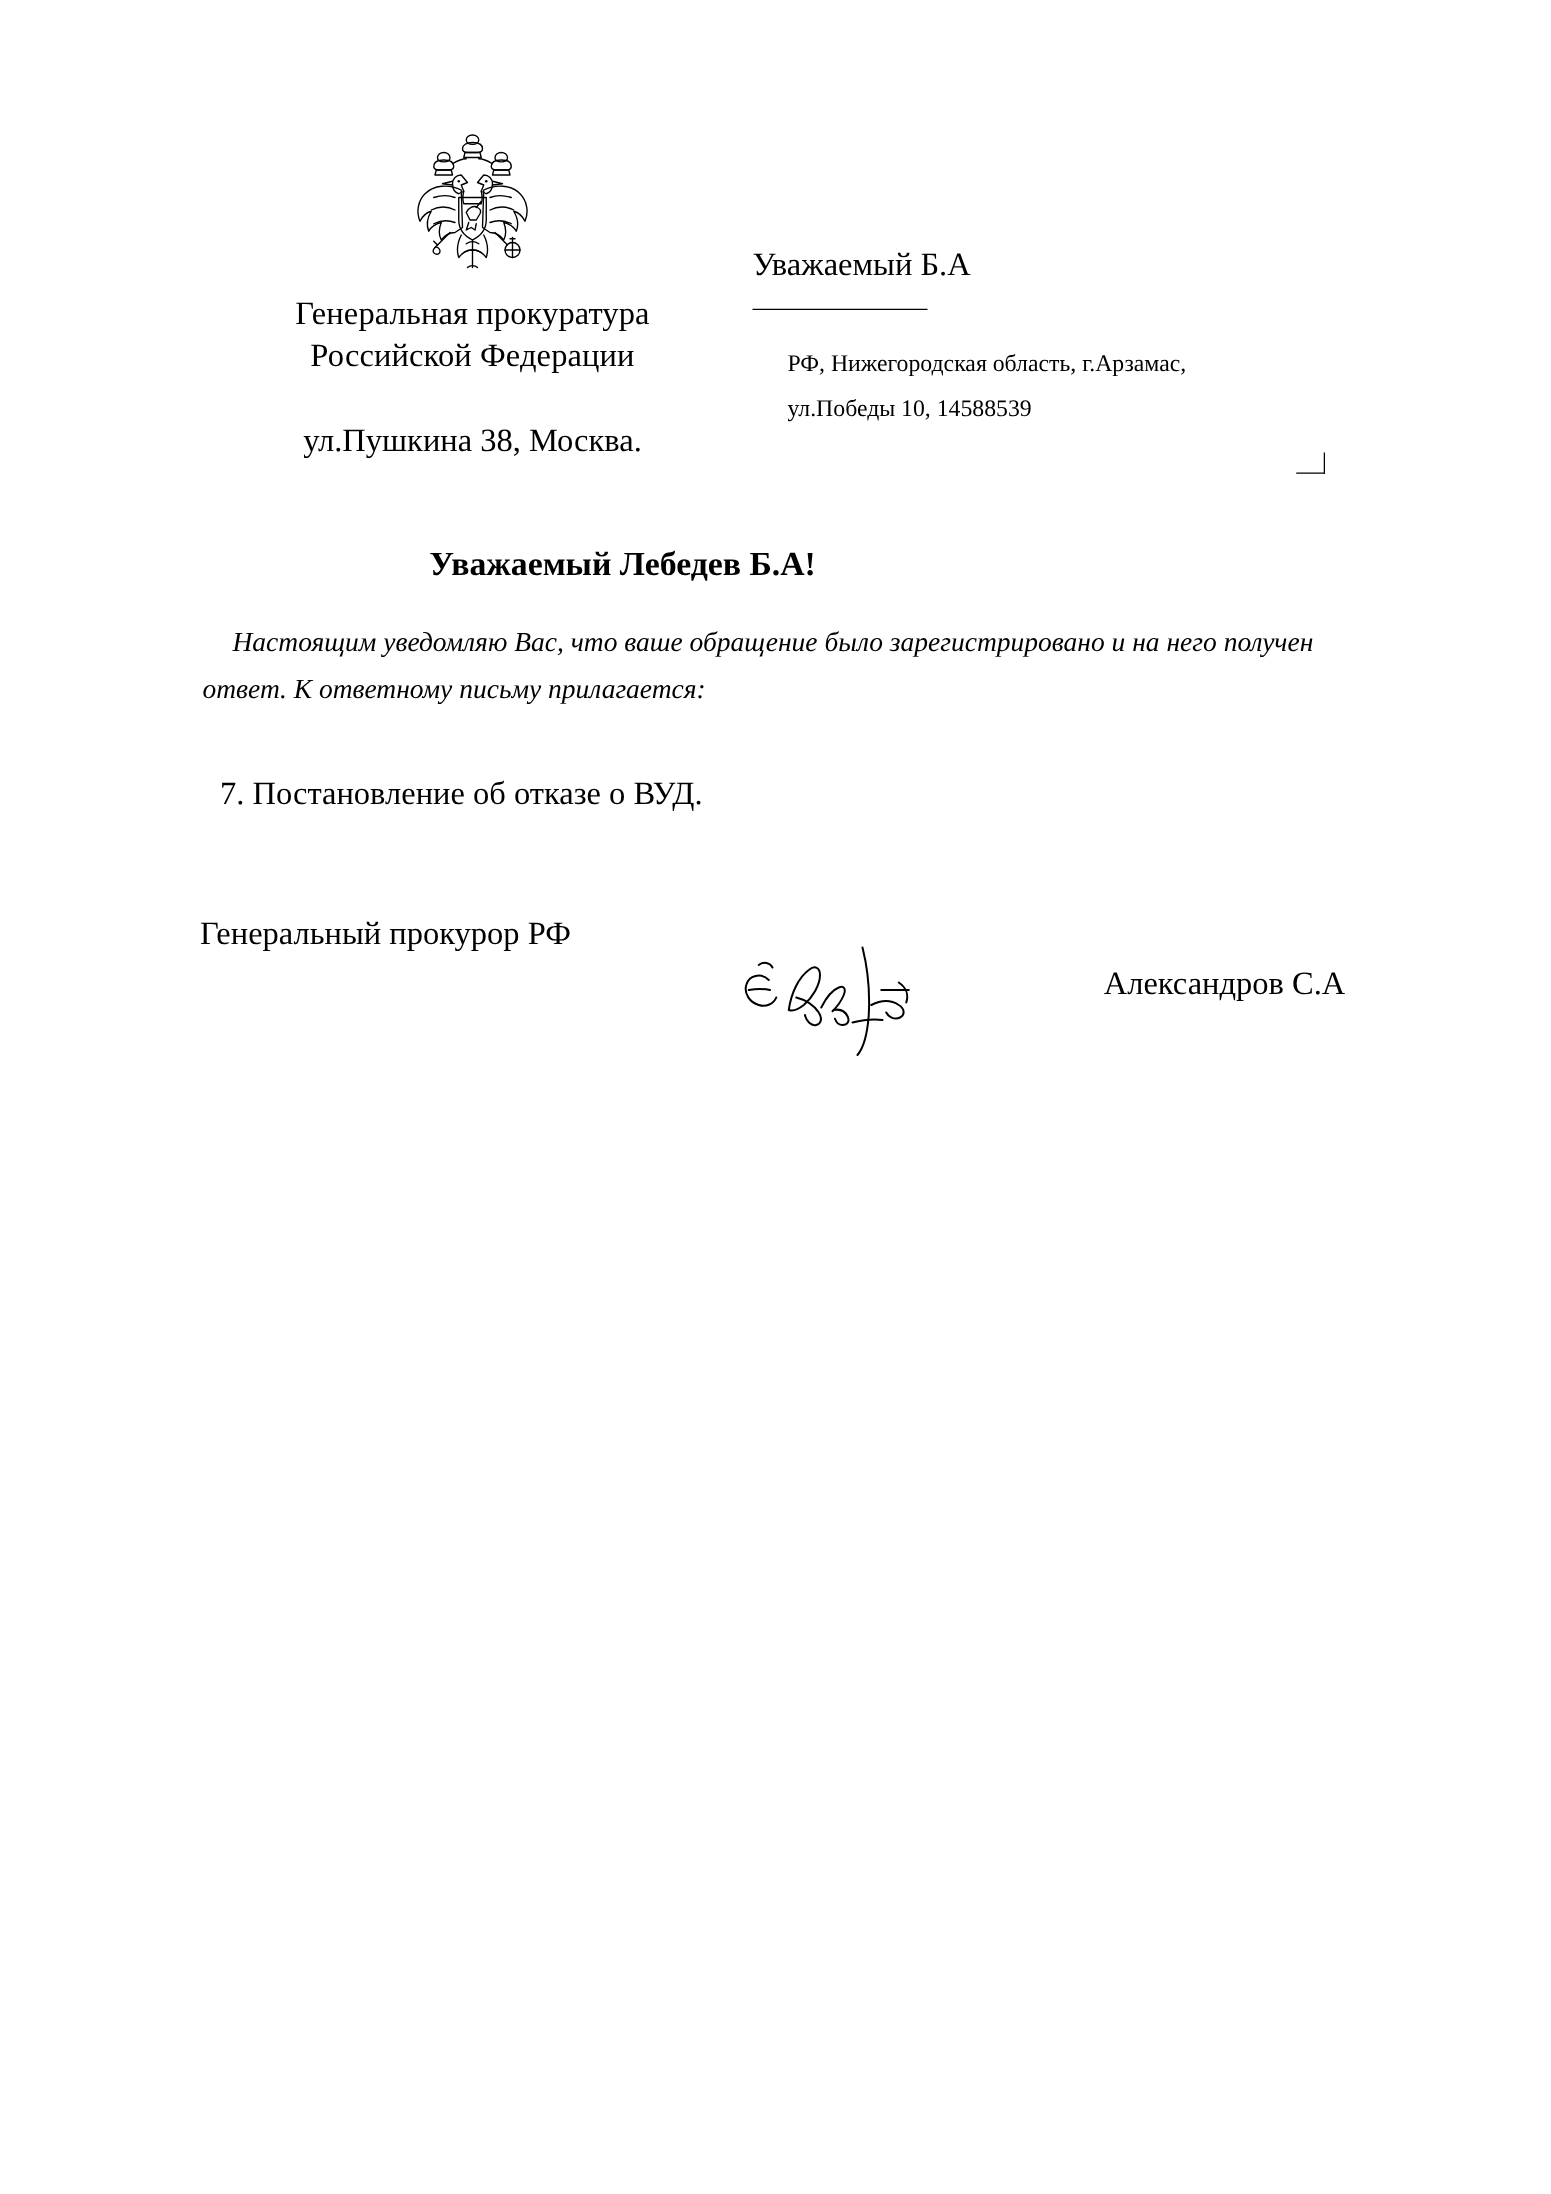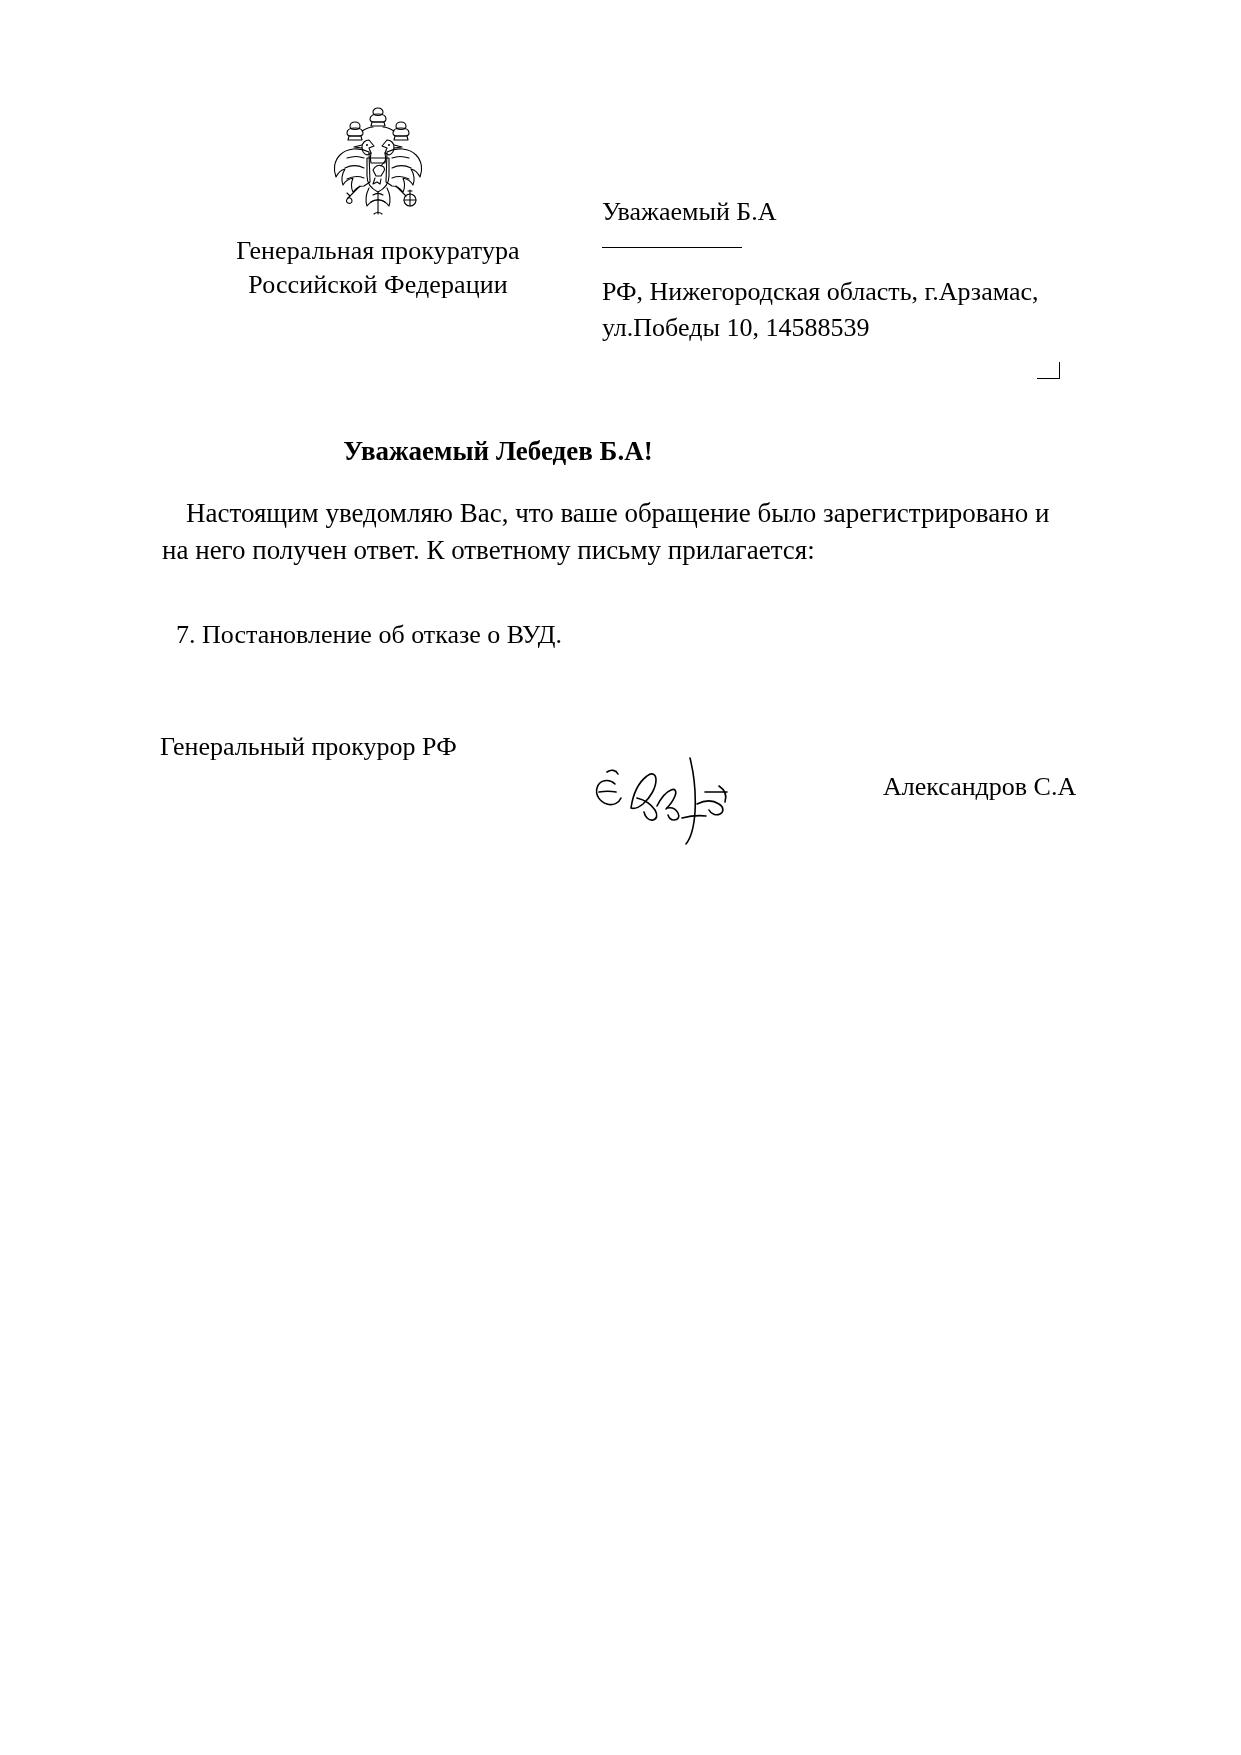--- a/index.html
+++ b/index.html
@@ -57,23 +57,24 @@
     font-size: 26px;
     line-height: 34px;
   }
   .recipient-rule {
     width: 140px;
     height: 0;
     border-top: 1.6px solid #000;
     margin: 18px 0 26px 0;
   }
   .recipient-addr-line {
-    font-size: 26px;
+    font-size: 19px;
     line-height: 36px;
     white-space: nowrap;
+    margin-left: 28px;
   }
 
   
   .corner-mark {
     position: absolute;
     left: 1037px;
     top: 362px;
     width: 22px;
     height: 16px;
     border-right: 1.8px solid #000;
@@ -90,24 +91,25 @@
     font-size: 27px;
     font-weight: bold;
   }
   .body-block {
     position: absolute;
     left: 162px;
     top: 495px;
     width: 920px;
   }
   .para {
-    font-size: 27px;
+    font-size: 22px;
     line-height: 37px;
     text-indent: 24px;
     margin: 0;
+    font-style: italic;
   }
   .attach-item {
     font-size: 26px;
     line-height: 37px;
     margin: 47px 0 0 0;
     text-indent: 14px;
   }
 
   
   .sig-row {
@@ -202,20 +204,21 @@
         <path d="M66 88 c-3 6 -4 12 -2 18 c3 -4 6 -6 11 -6 c5 0 8 2 11 6 c2 -6 1 -12 -2 -18"></path>
         <path d="M70 95 c3 -2 7 -2 10 0"></path>
         <path d="M68 102 c4 -3 10 -3 14 0"></path>
         <path d="M75 92 l0 22"></path>
         <path d="M71 114 c2 -2 6 -2 8 0"></path>
       </g>
     </svg>
 
     <div class="org-name">Генеральная прокуратура</div>
     <div class="org-name">Российской Федерации</div>
+    <div class="org-addr">ул.Пушкина 38, Москва.</div>
   </div>
 
   <div class="recipient">
     <div class="recipient-name">Уважаемый Б.А</div>
     <div class="recipient-rule"></div>
     <div class="recipient-addr-line">РФ, Нижегородская область, г.Арзамас,</div>
     <div class="recipient-addr-line">ул.Победы 10, 14588539</div>
   </div>
 
   <div class="corner-mark"></div>

